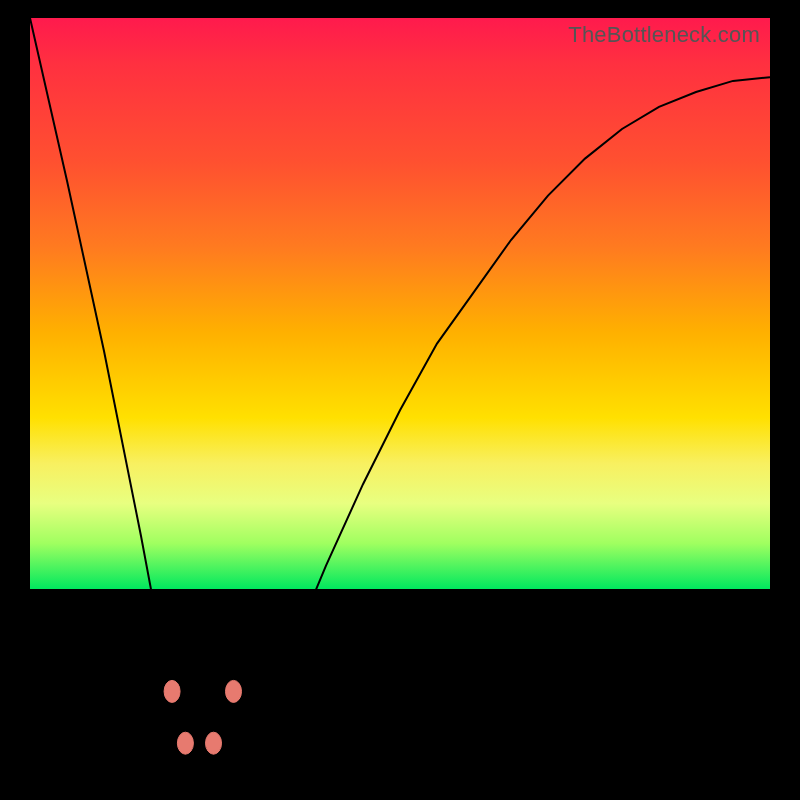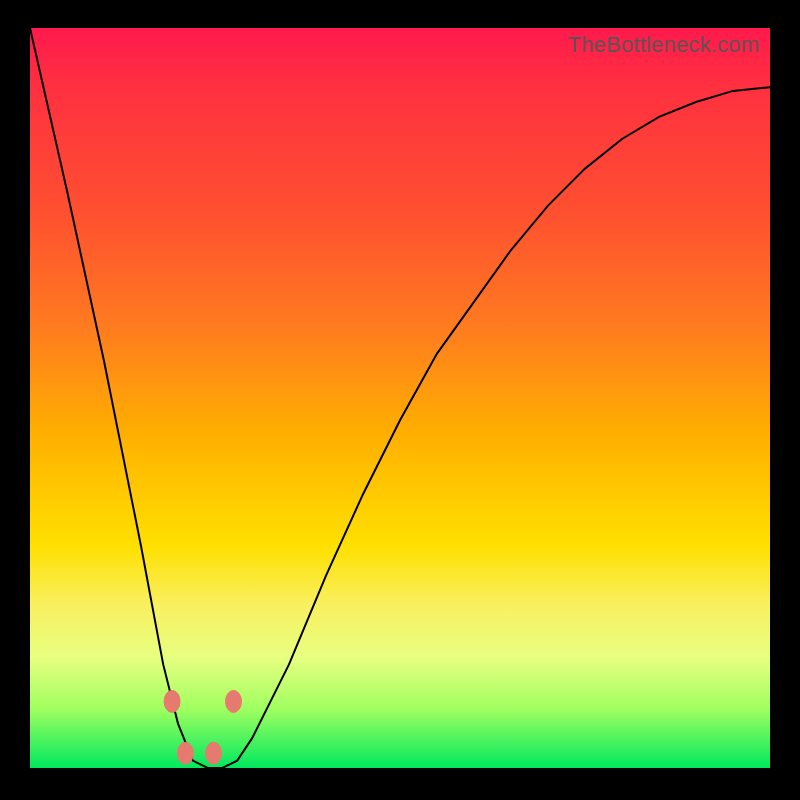--- a/index.html
+++ b/index.html
@@ -13,23 +13,23 @@
   }
   .frame {
     position: relative;
     width: 800px;
     height: 800px;
     background: #000;
   }
   .plot {
     position: absolute;
     left: 30px;
-    top: 28px;
+    top: 18px;
     width: 740px;
-    height: 740px;
+    height: 571px;
     background: linear-gradient(to bottom,
       #ff1a4d 0%,
       #ff3040 8%,
       #ff5030 25%,
       #ff7a20 40%,
       #ffb000 55%,
       #ffe000 70%,
       #f8f060 78%,
       #e8ff80 85%,
       #a0ff60 92%,

